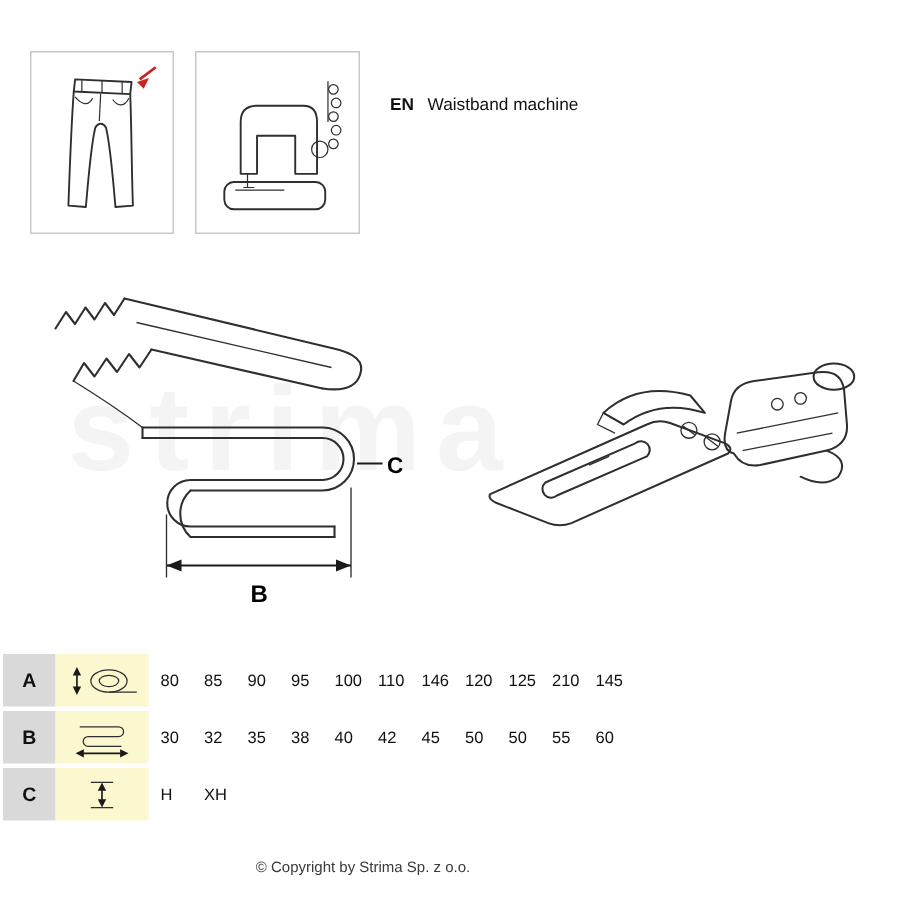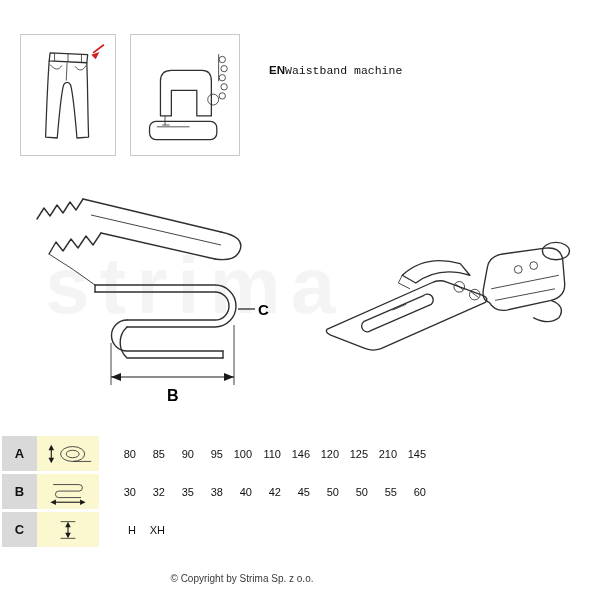--- a/index.html
+++ b/index.html
@@ -7,23 +7,23 @@
   body { font-family:"Liberation Sans", sans-serif; background:#fff; position:relative; overflow:hidden; }
 
   .page { position:absolute; inset:0; background:#fff; }
 
   .imgbox { position:absolute; border:1px solid #c8c8c8; background:#fff;
             display:flex; align-items:center; justify-content:center; }
   .imgbox.jeans   { left:20px;  top:34px; width:96px;  height:122px; }
   .imgbox.machine { left:130px; top:34px; width:110px; height:122px; }
 
   .lang-block { position:absolute; left:260px; top:64px; }
-  .lang-line  { display:flex; margin-bottom:8px; font-size:11.5px; color:#111; line-height:13px;text-align:right; }
+  .lang-line  { display:flex; margin-bottom:8px; font-size:11.5px; color:#111; line-height:13px; }
   .lang-code  { font-weight:bold; width:25px; flex:0 0 25px; }
-  .lang-text  { white-space:nowrap;font-family:Liberation Mono, monospace; }
+  .lang-text  { white-space:nowrap; }
 
   .watermark { position:absolute; left:45px; top:240px; font-size:80px; font-weight:bold;
                letter-spacing:10px; color:#707070; opacity:0.07; pointer-events:none; }
 
   .diagram-left  { position:absolute; left:25px;  top:175px; }
   .diagram-right { position:absolute; left:315px; top:225px; }
 
   svg { display:block; }
   .ln   { stroke:#2f2f2f; stroke-width:1.4; fill:none; stroke-linejoin:round; stroke-linecap:round; }
   .thin { stroke:#2f2f2f; stroke-width:0.9; fill:none; }
@@ -33,21 +33,21 @@
   .redfill { stroke:none; }
 
   .table { position:absolute; left:2px; top:436px; width:596px; }
   .trow  { display:flex; align-items:center; height:35px; margin-bottom:3px; }
   .cell-letter { width:35px; flex:0 0 35px; height:100%; background:#d9d9d9;
                  display:flex; align-items:center; justify-content:center;
                  font-weight:bold; font-size:13px; color:#111; }
   .cell-icon { width:62px; flex:0 0 62px; height:100%; background:#fbf7cf;
                display:flex; align-items:center; justify-content:center; }
   .vals { display:flex; margin-left:8px; }
-  .cell-val { width:29px; flex:0 0 29px; text-align:right; font-size:11px; color:#111; }
+  .cell-val { width:29px; flex:0 0 29px; text-align:left; font-size:11px; color:#111; }
 
   .footer { position:absolute; left:0; top:573px; width:484px; text-align:center;
             font-size:10px; color:#3a3a3a; }
 </style>
 </head>
 <body>
 
 <div class="page">
 
   <div class="imgbox jeans">

